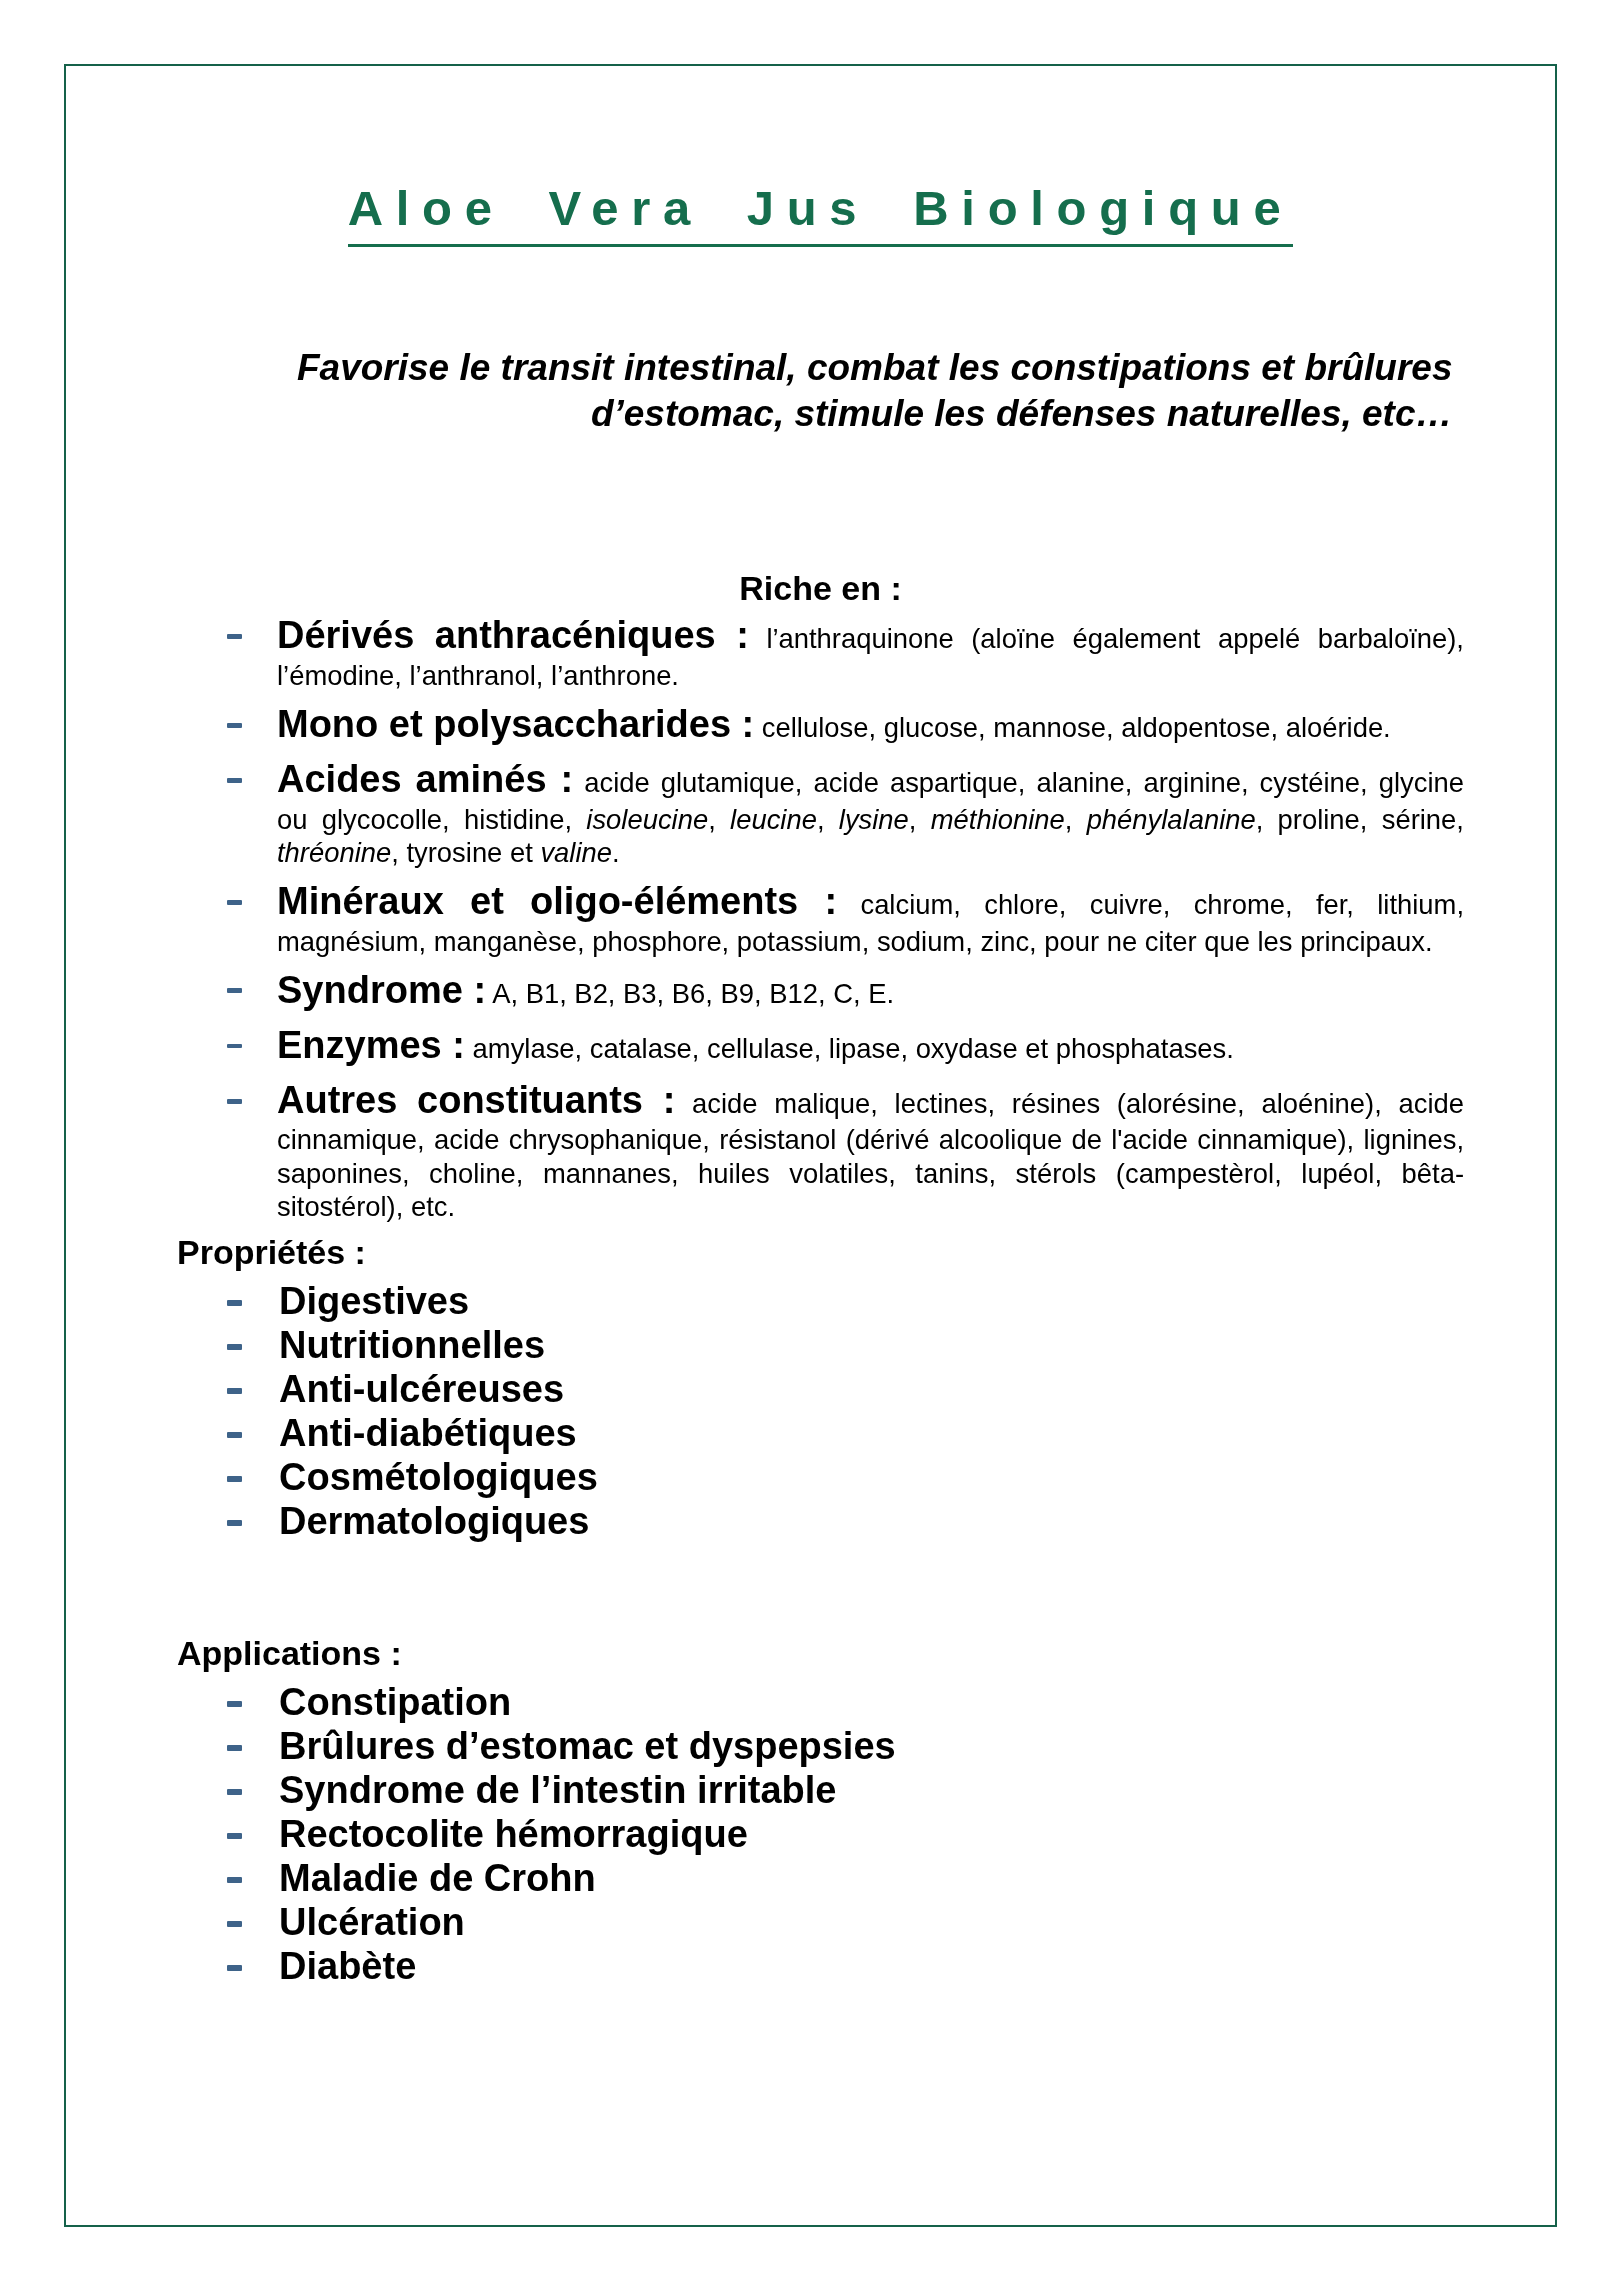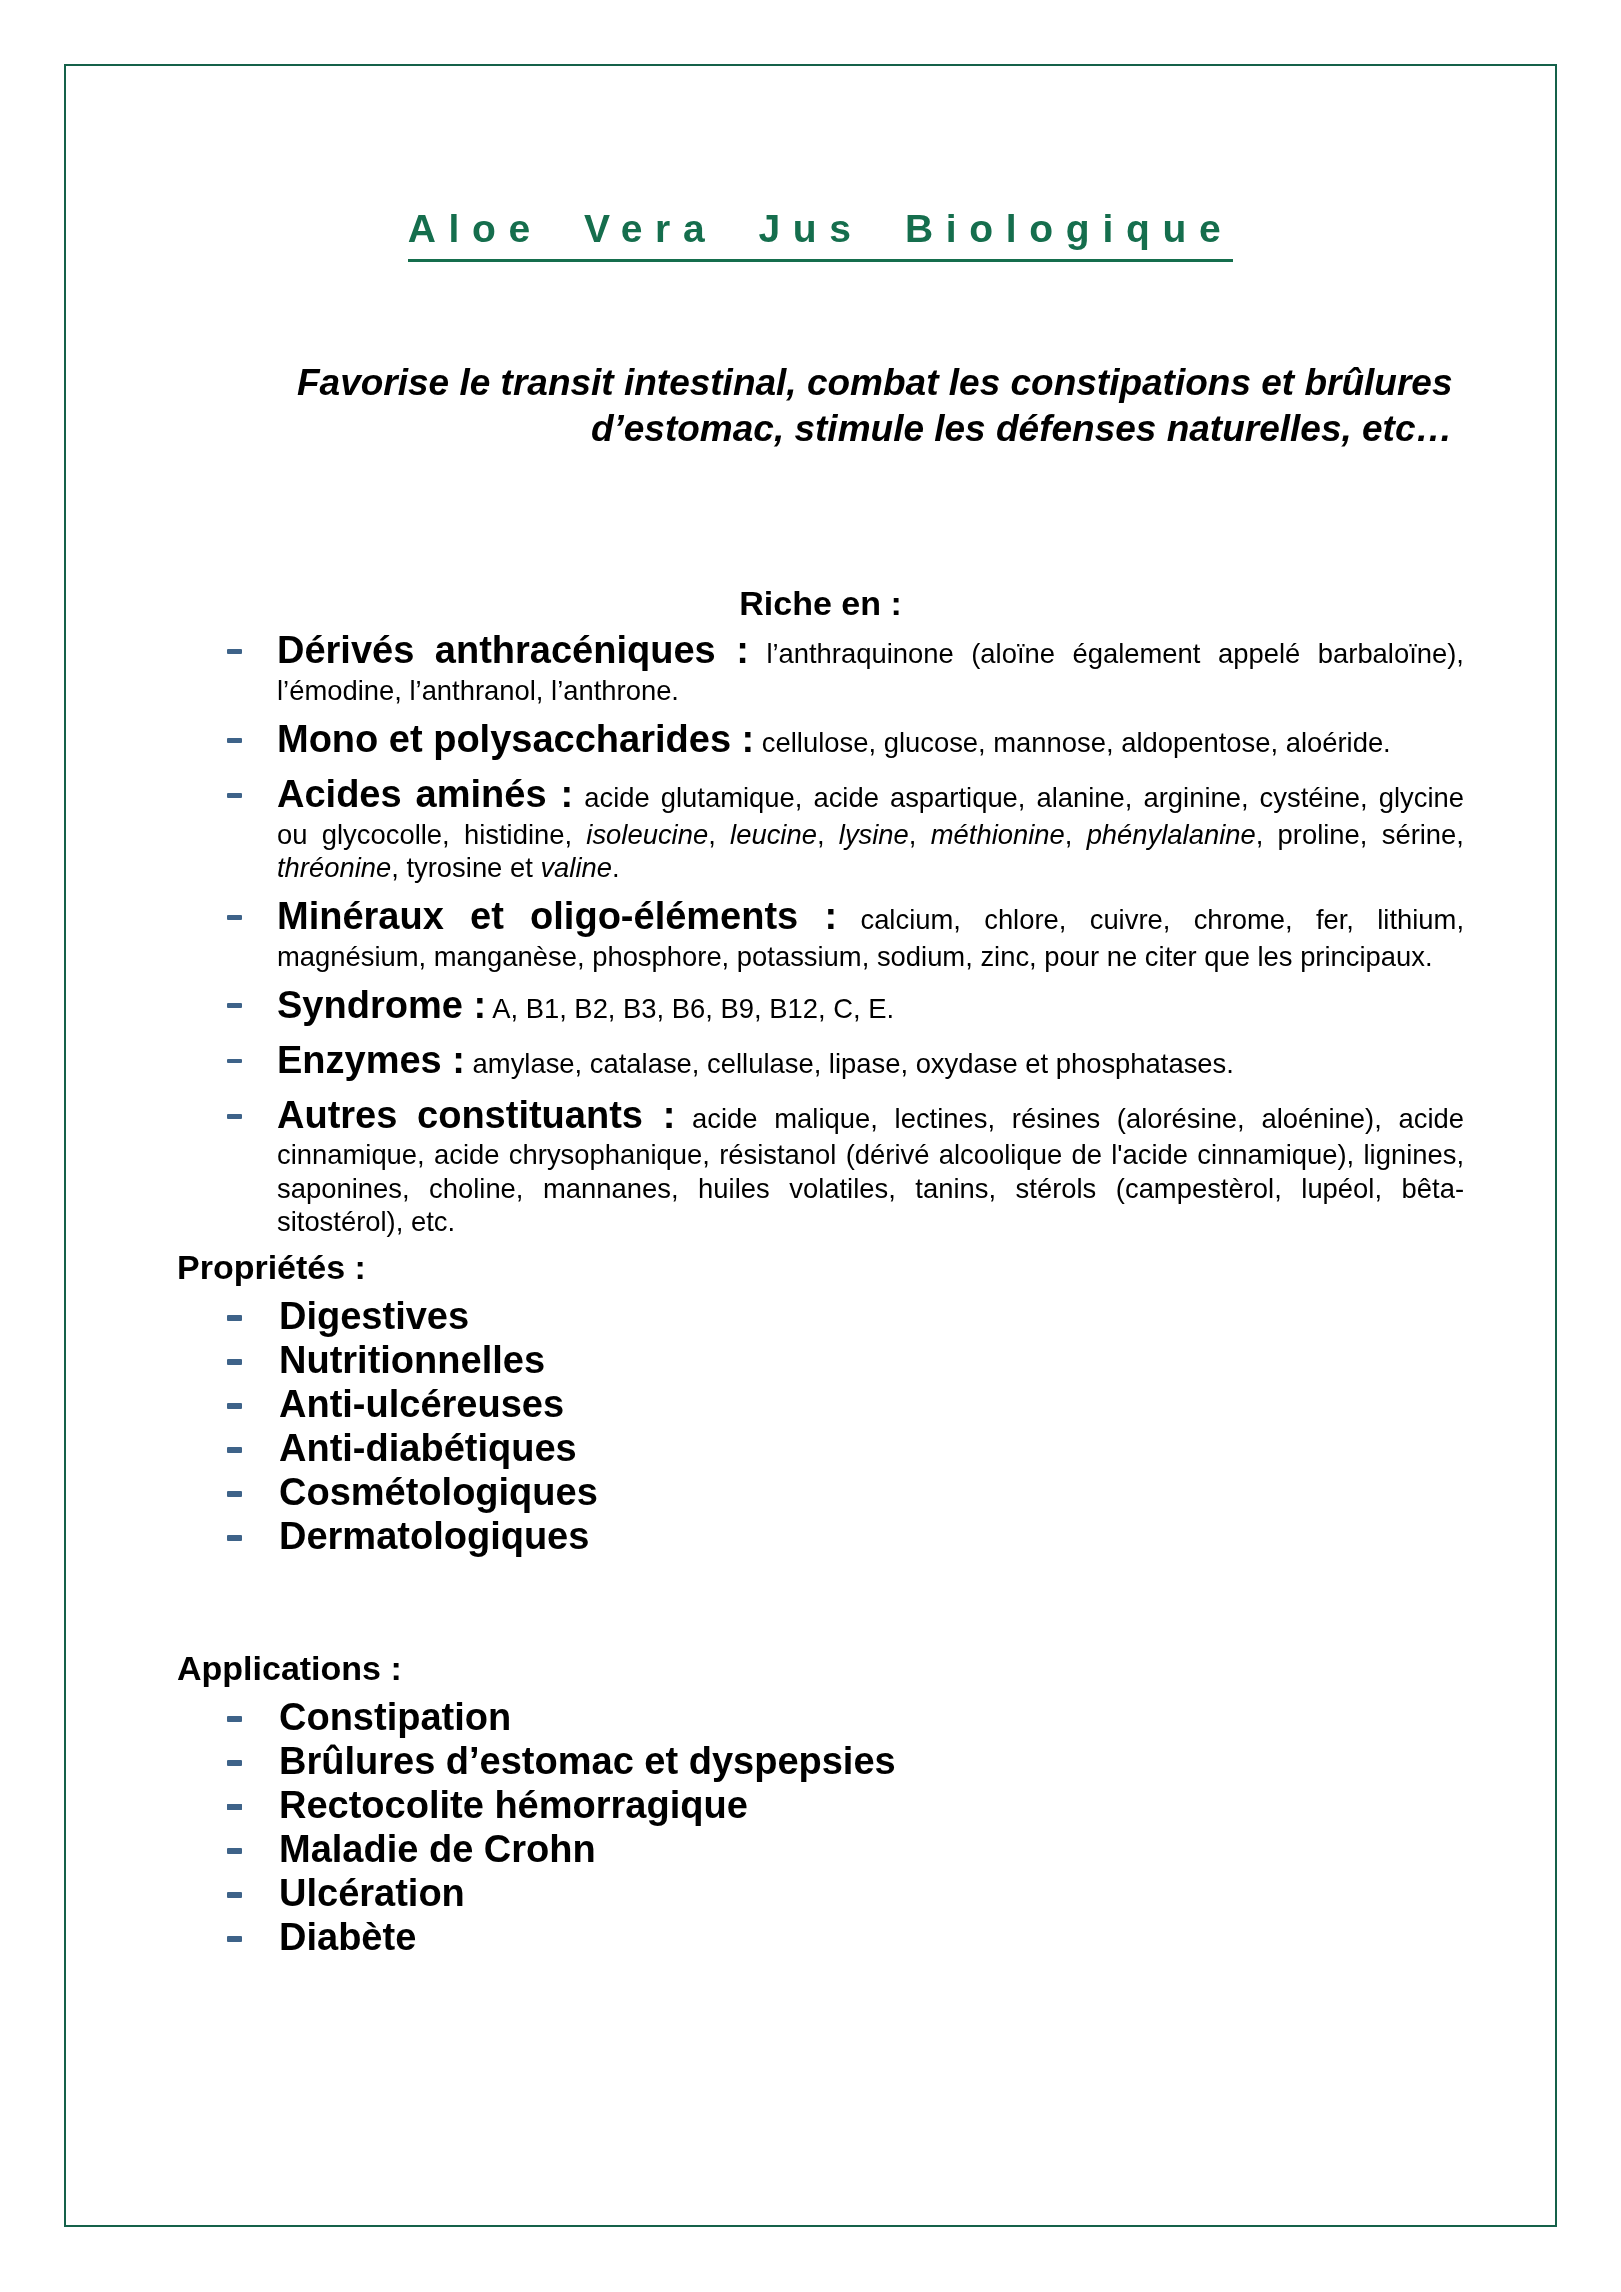--- a/index.html
+++ b/index.html
@@ -18,28 +18,27 @@
     box-sizing: border-box;
   }
   .content {
     position: absolute;
     left: 111px; right: 91px; top: 0;
   }
   
   .title-row { text-align: center; margin-top: 114px; }
   .title {
     display: inline-block;
-    font-size: 39px;
+    font-size: 49px;
     font-weight: bold;
     color: #156E4D;
     letter-spacing: 12.7px;
     word-spacing: 17.6px;
     border-bottom: 3.9px solid #156E4D;
     padding-bottom: 7.8px;
-    margin-top: 27px;
   }
   
   .subtitle {
     margin: 98px auto 0 auto;
     max-width: 1264px;
     text-align: right;
     font-size: 37px;
     font-weight: bold;
     font-style: italic;
     line-height: 1.24;
@@ -142,21 +141,21 @@
       <li class="vb-item"><span class="bullet"></span><span>Anti-diabétiques</span></li>
       <li class="vb-item"><span class="bullet"></span><span>Cosmétologiques</span></li>
       <li class="vb-item"><span class="bullet"></span><span>Dermatologiques</span></li>
     </ul>
 
     <div class="sec-h sec-app">Applications :</div>
 
     <ul class="vb-list">
       <li class="vb-item"><span class="bullet"></span><span>Constipation</span></li>
       <li class="vb-item"><span class="bullet"></span><span>Brûlures d’estomac et dyspepsies</span></li>
-      <li class="vb-item"><span class="bullet"></span></li>
+      <li class="vb-item"><span class="bullet"></span><span>Syndrome de l’intestin irritable</span></li>
       <li class="vb-item"><span class="bullet"></span><span>Rectocolite hémorragique</span></li>
       <li class="vb-item"><span class="bullet"></span><span>Maladie de Crohn</span></li>
       <li class="vb-item"><span class="bullet"></span><span>Ulcération</span></li>
       <li class="vb-item"><span class="bullet"></span><span>Diabète</span></li>
     </ul>
 
   </div>
 </div>
 
 

